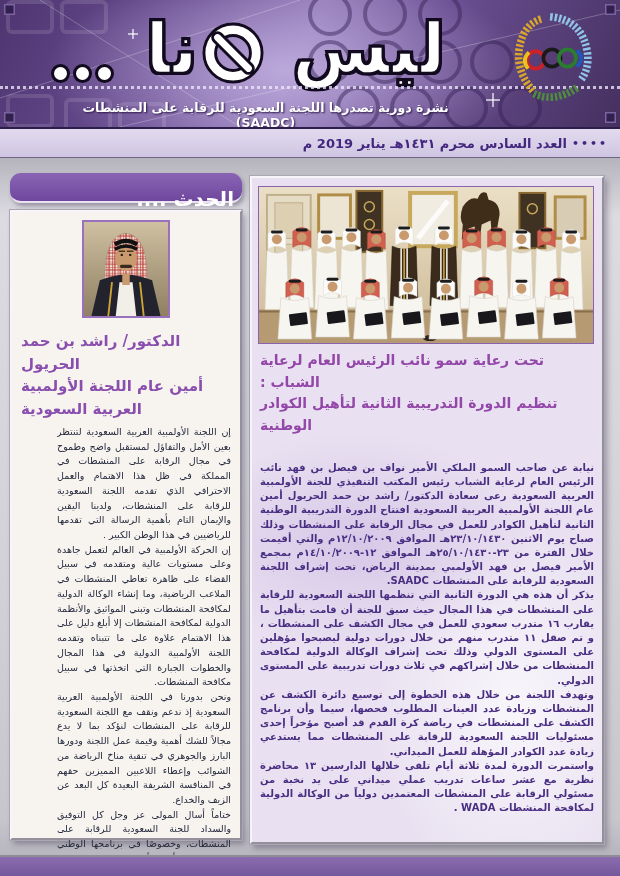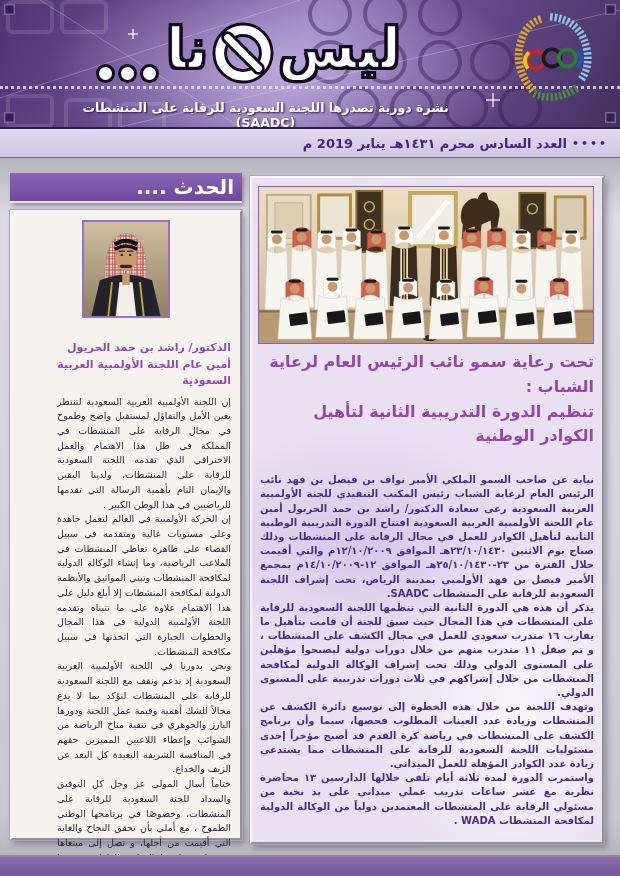--- a/index.html
+++ b/index.html
@@ -25,24 +25,25 @@
   .sq-tr { top: 4px; right: 4px; }
   .sq-bl { top: 112px; left: 4px; }
   .sq-br { top: 112px; right: 4px; }
 
   .title-row {
     position: absolute; top: 8px; right: 140px; left: 20px; height: 82px;
     display: flex; flex-direction: row; justify-content: center; align-items: center; gap: 4px;
     direction: rtl;
   }
   .mast-word {
-    font-size: 56px; font-weight: bold; color: #fff; line-height: 1;
+    font-size: 70px; font-weight: bold; color: #fff; line-height: 1;
     -webkit-text-stroke: 2.5px #120a1e;
     text-shadow: 0 0 2px #120a1e, 2px 2px 0 #120a1e, -2px 2px 0 #120a1e, 2px -2px 0 #120a1e, -2px -2px 0 #120a1e;
     letter-spacing: -1px;
+    margin-left: 24px;
   }
   .no-sign { width: 62px; height: 62px; margin-top: 8px; }
   .title-dots { display: flex; gap: 9px; align-self: flex-end; margin-bottom: 10px; margin-right: 6px; }
   .title-dots i { width: 13px; height: 13px; border-radius: 50%; background: #fff; box-shadow: 0 0 0 3px #120a1e; }
 
   .dotted-sep { position: absolute; top: 86px; left: 0; right: 0; border-top: 3px dotted rgba(235,228,248,.8); }
 
   .mast-subtitle {
     position: absolute; top: 100px; right: 150px; left: 30px; text-align: center;
     color: #fff; font-weight: bold; font-size: 12.5px;
@@ -77,47 +78,47 @@
     background:
       radial-gradient(ellipse 260px 160px at 30% 55%, rgba(193,168,220,.45), rgba(193,168,220,0) 70%),
       radial-gradient(ellipse 200px 260px at 75% 80%, rgba(255,255,255,.7), rgba(255,255,255,0) 70%),
       #e9e1f1;
     padding: 8px;
   }
   .group-photo {
     width: 336px; height: 158px; border: 1px solid #8a63b0; background: #d9cbb2; display:block;
   }
   .photo-caption {
-    margin-top: 6px; text-align: right; color: #9347a8; font-weight: bold;
-    font-size: 16px; line-height: 1.55;
+    margin-top: 6px; text-align: left; color: #9347a8; font-weight: bold;
+    font-size: 14px; line-height: 1.55;
   }
   .left-article {
     margin-top: 24px; height: 444px; overflow: hidden;
     color: #492e82; font-weight: bold; font-size: 10px; line-height: 1.42;
     text-align: justify; direction: rtl;
   }
   .left-article p { margin: 0; }
 
   
   .event-header {
     position: absolute; left: 10px; top: 173px; width: 232px; height: 30px;
     background: linear-gradient(180deg, #8a64b4, #6f489e);
     border-bottom: 2px solid #e8e2f2; box-shadow: 2px 3px 4px rgba(40,30,60,.35);
     color: #fff; font-weight: bold; font-size: 20px; line-height: 28px;
-    padding: 0 8px; direction: rtl;
+    padding: 12px 8px; direction: rtl; border-radius: 11px;
   }
   .right-panel {
     left: 10px; top: 210px; width: 232px; height: 630px;
     background: #f7f4f0; padding: 8px 9px;
   }
   .portrait-wrap { text-align: center; }
   .portrait { width: 88px; height: 98px; border: 2px solid #9a71bd; background:#c8b89a; }
   .portrait-caption {
-    margin-top: 18px; text-align: right; color: #8a4fae; font-weight: bold;
-    font-size: 11px; line-height: 1.5;
+    margin-top: 8px; text-align: left; color: #8a4fae; font-weight: bold;
+    font-size: 15px; line-height: 1.5;
   }
   .right-article {
     margin-top: 5px; height: 468px; overflow: hidden;
     color: #23283b; font-size: 9.5px; line-height: 1.55;
     text-align: justify; direction: rtl; margin-left: 36px;
   }
   .right-article p { margin: 0; }
 
   
   .footer-bar {

